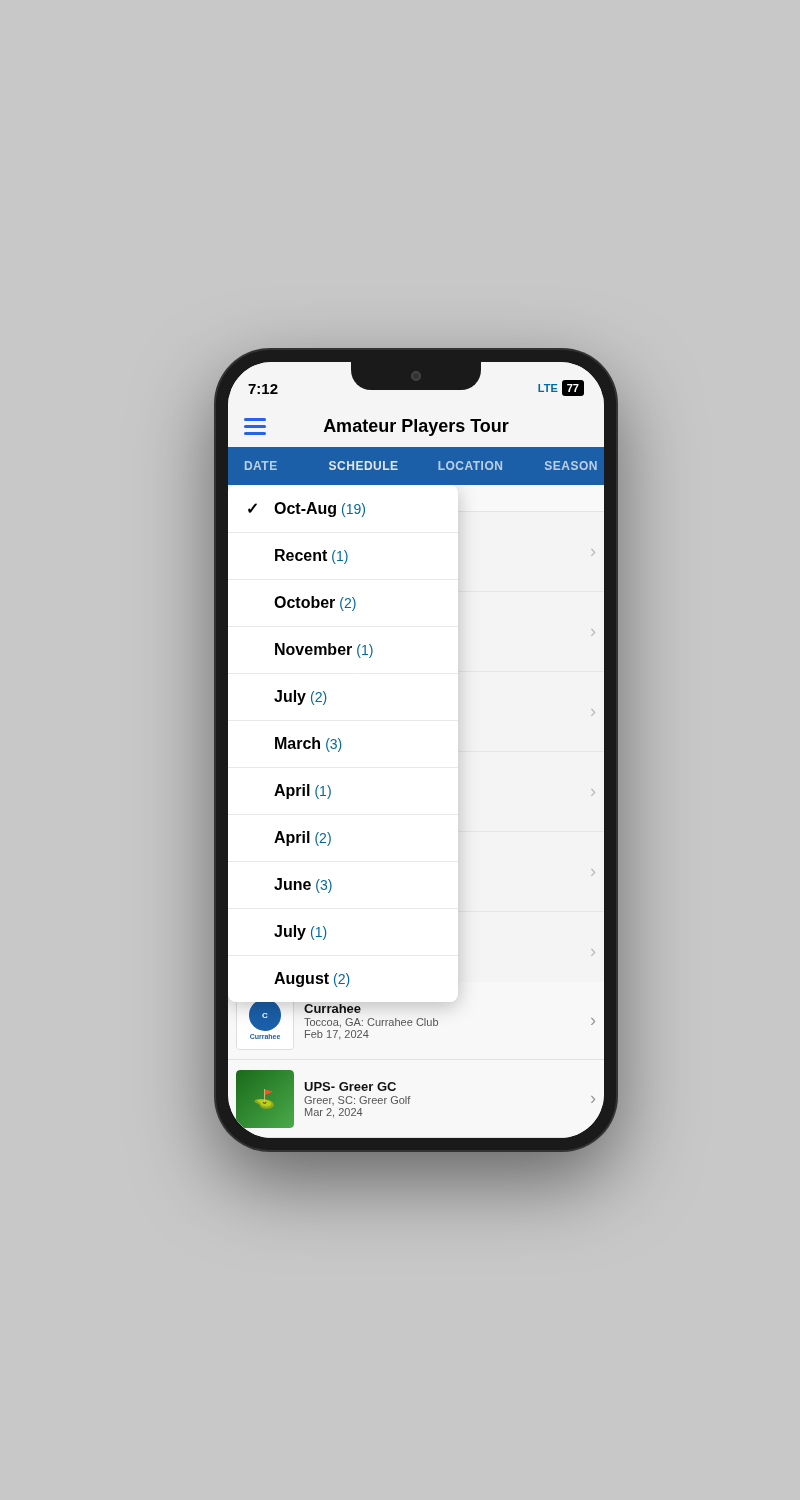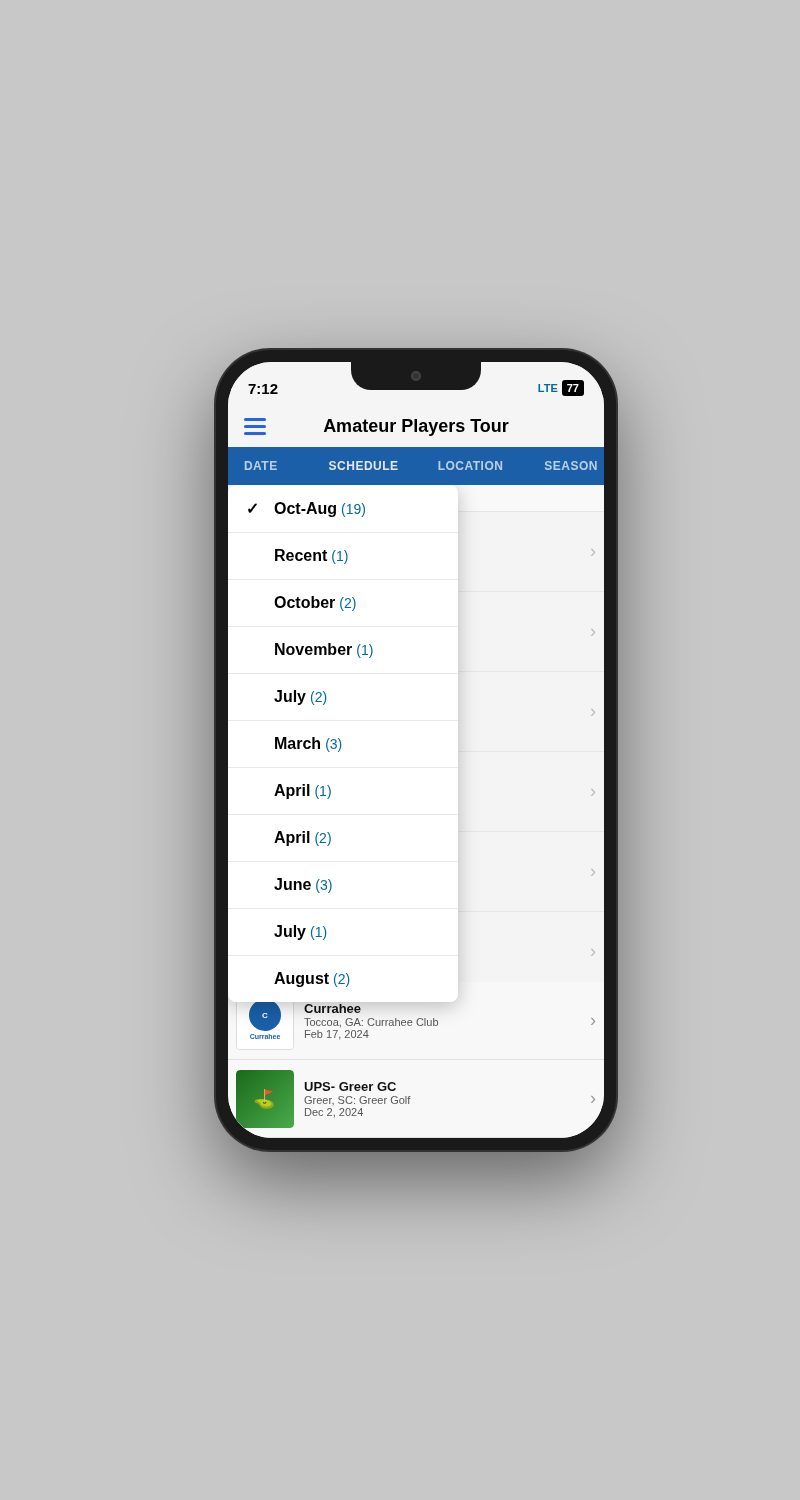--- a/index.html
+++ b/index.html
@@ -574,21 +574,21 @@
 
           <div class="bottom-item">
             <div class="bottom-thumb">
               <div style="width:100%;height:100%;background:linear-gradient(135deg,#1a6a1a,#4aaa4a);border-radius:4px;display:flex;align-items:center;justify-content:center;">
                 <div style="color:#fff;font-size:18px;">⛳</div>
               </div>
             </div>
             <div class="bottom-item-text">
               <div class="bottom-item-title">UPS- Greer GC</div>
               <div class="bottom-item-sub">Greer, SC: Greer Golf</div>
-              <div class="bottom-item-date">Dec 2, 2024</div>
+              <div class="bottom-item-date">Mar 2, 2024</div>
             </div>
             <div class="bg-chevron">›</div>
           </div>
         </div>
 
       </div>
     </div>
   </div>
 </div>
 

